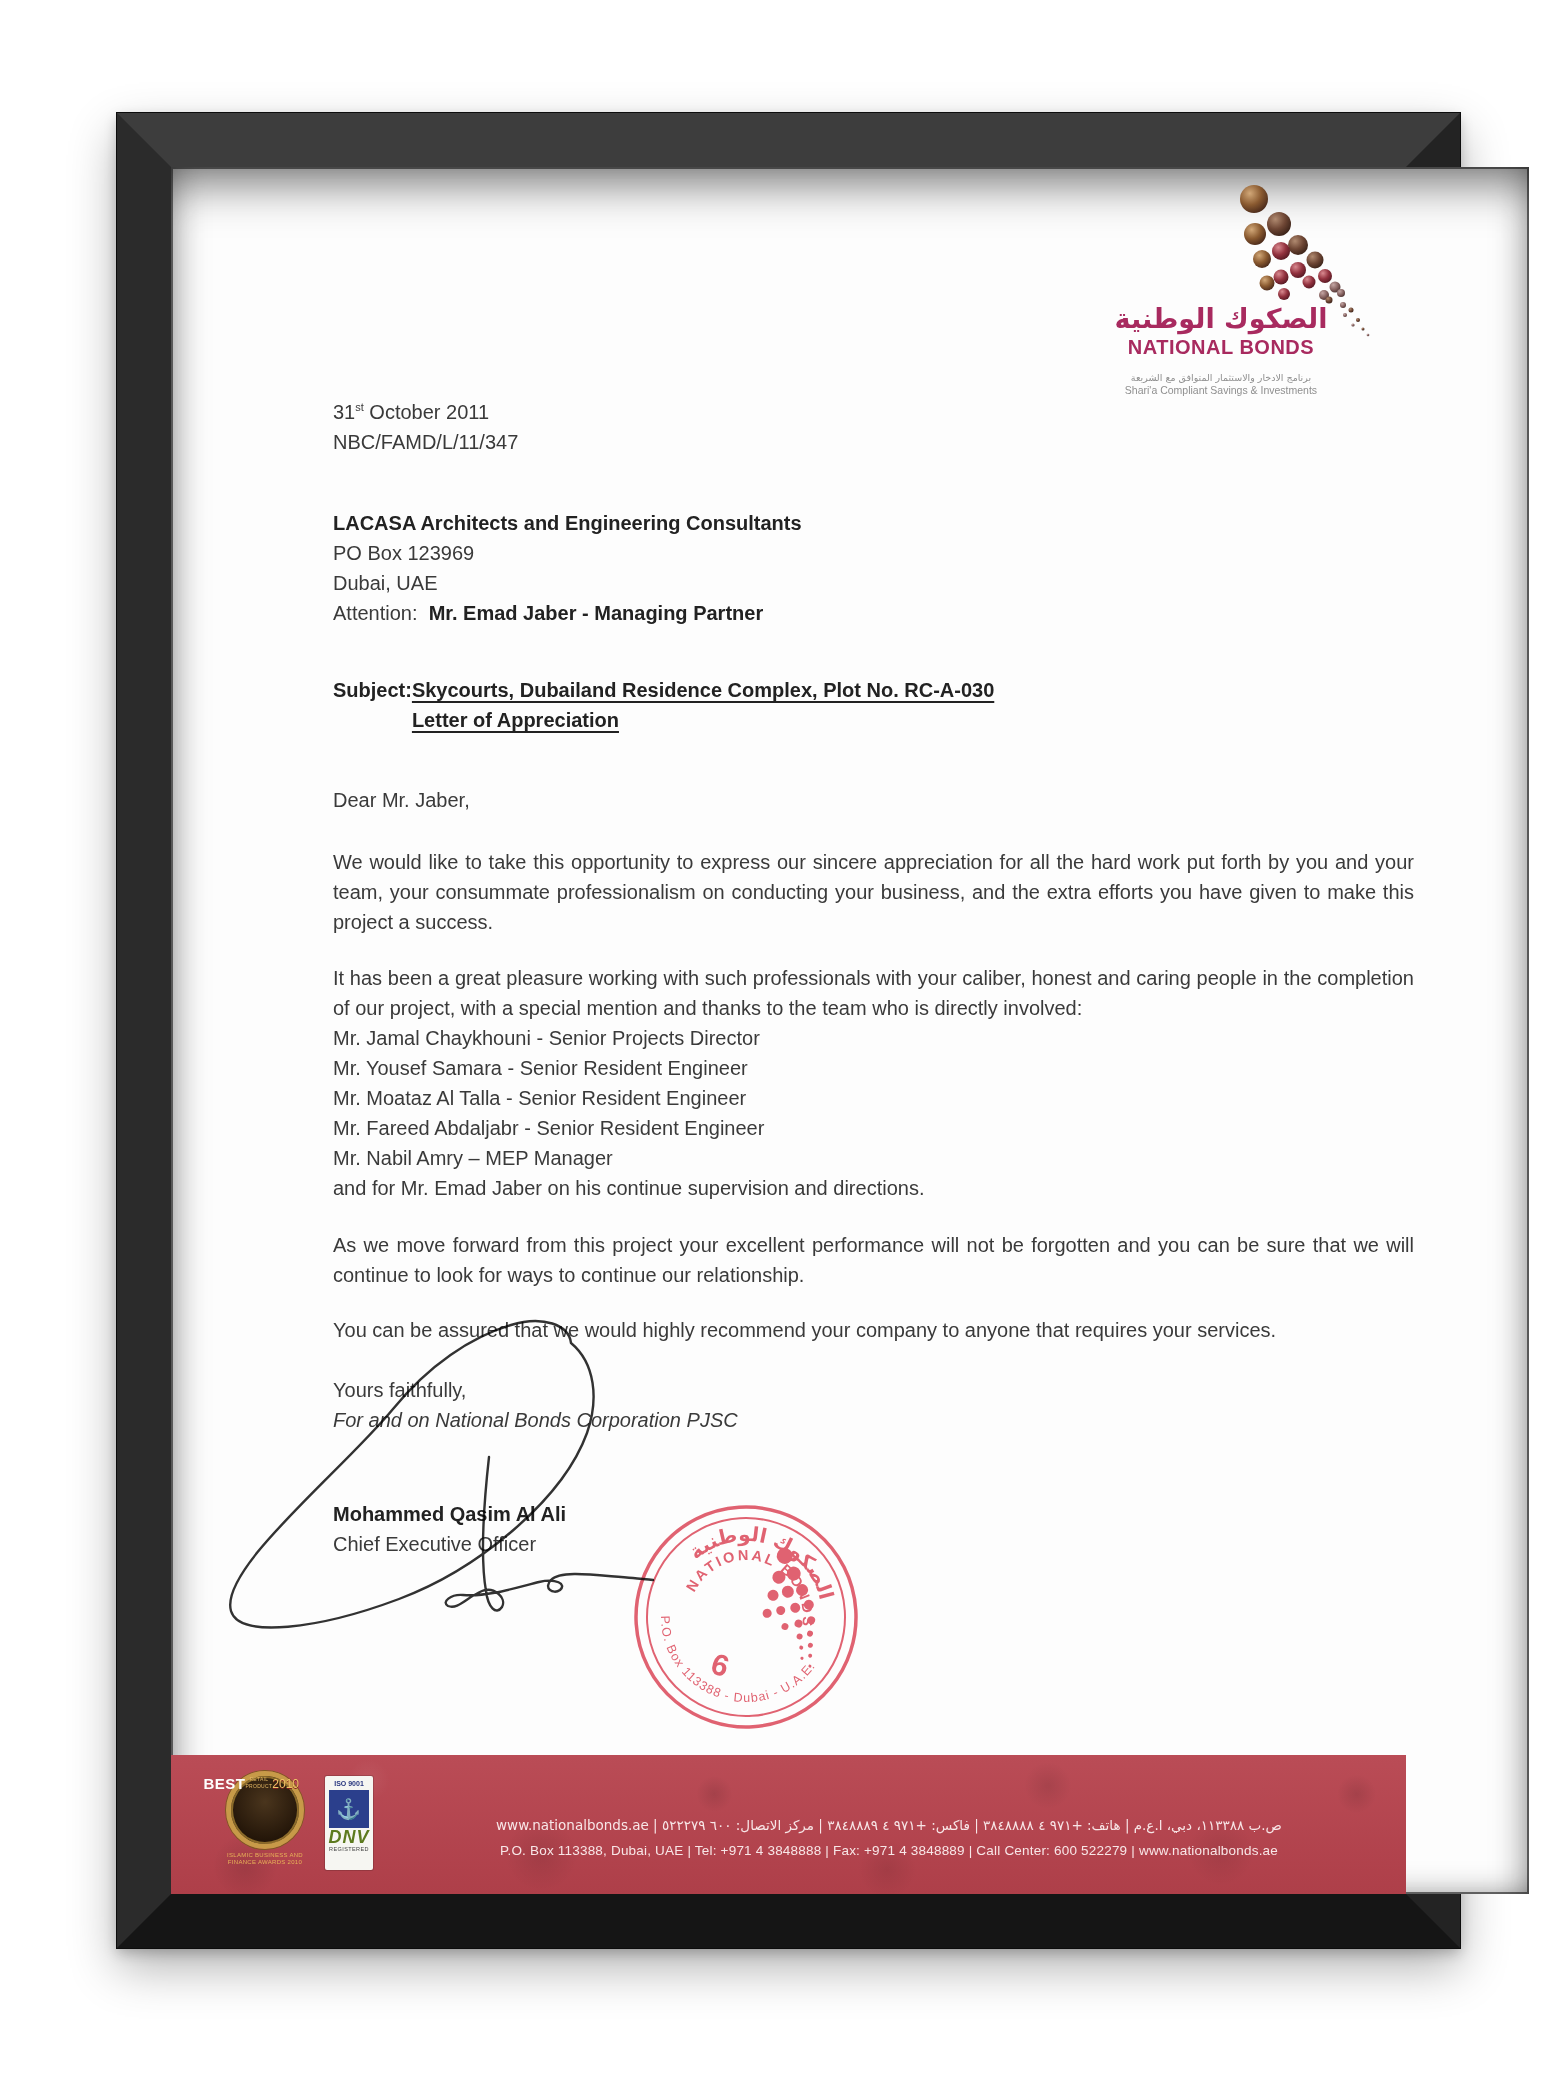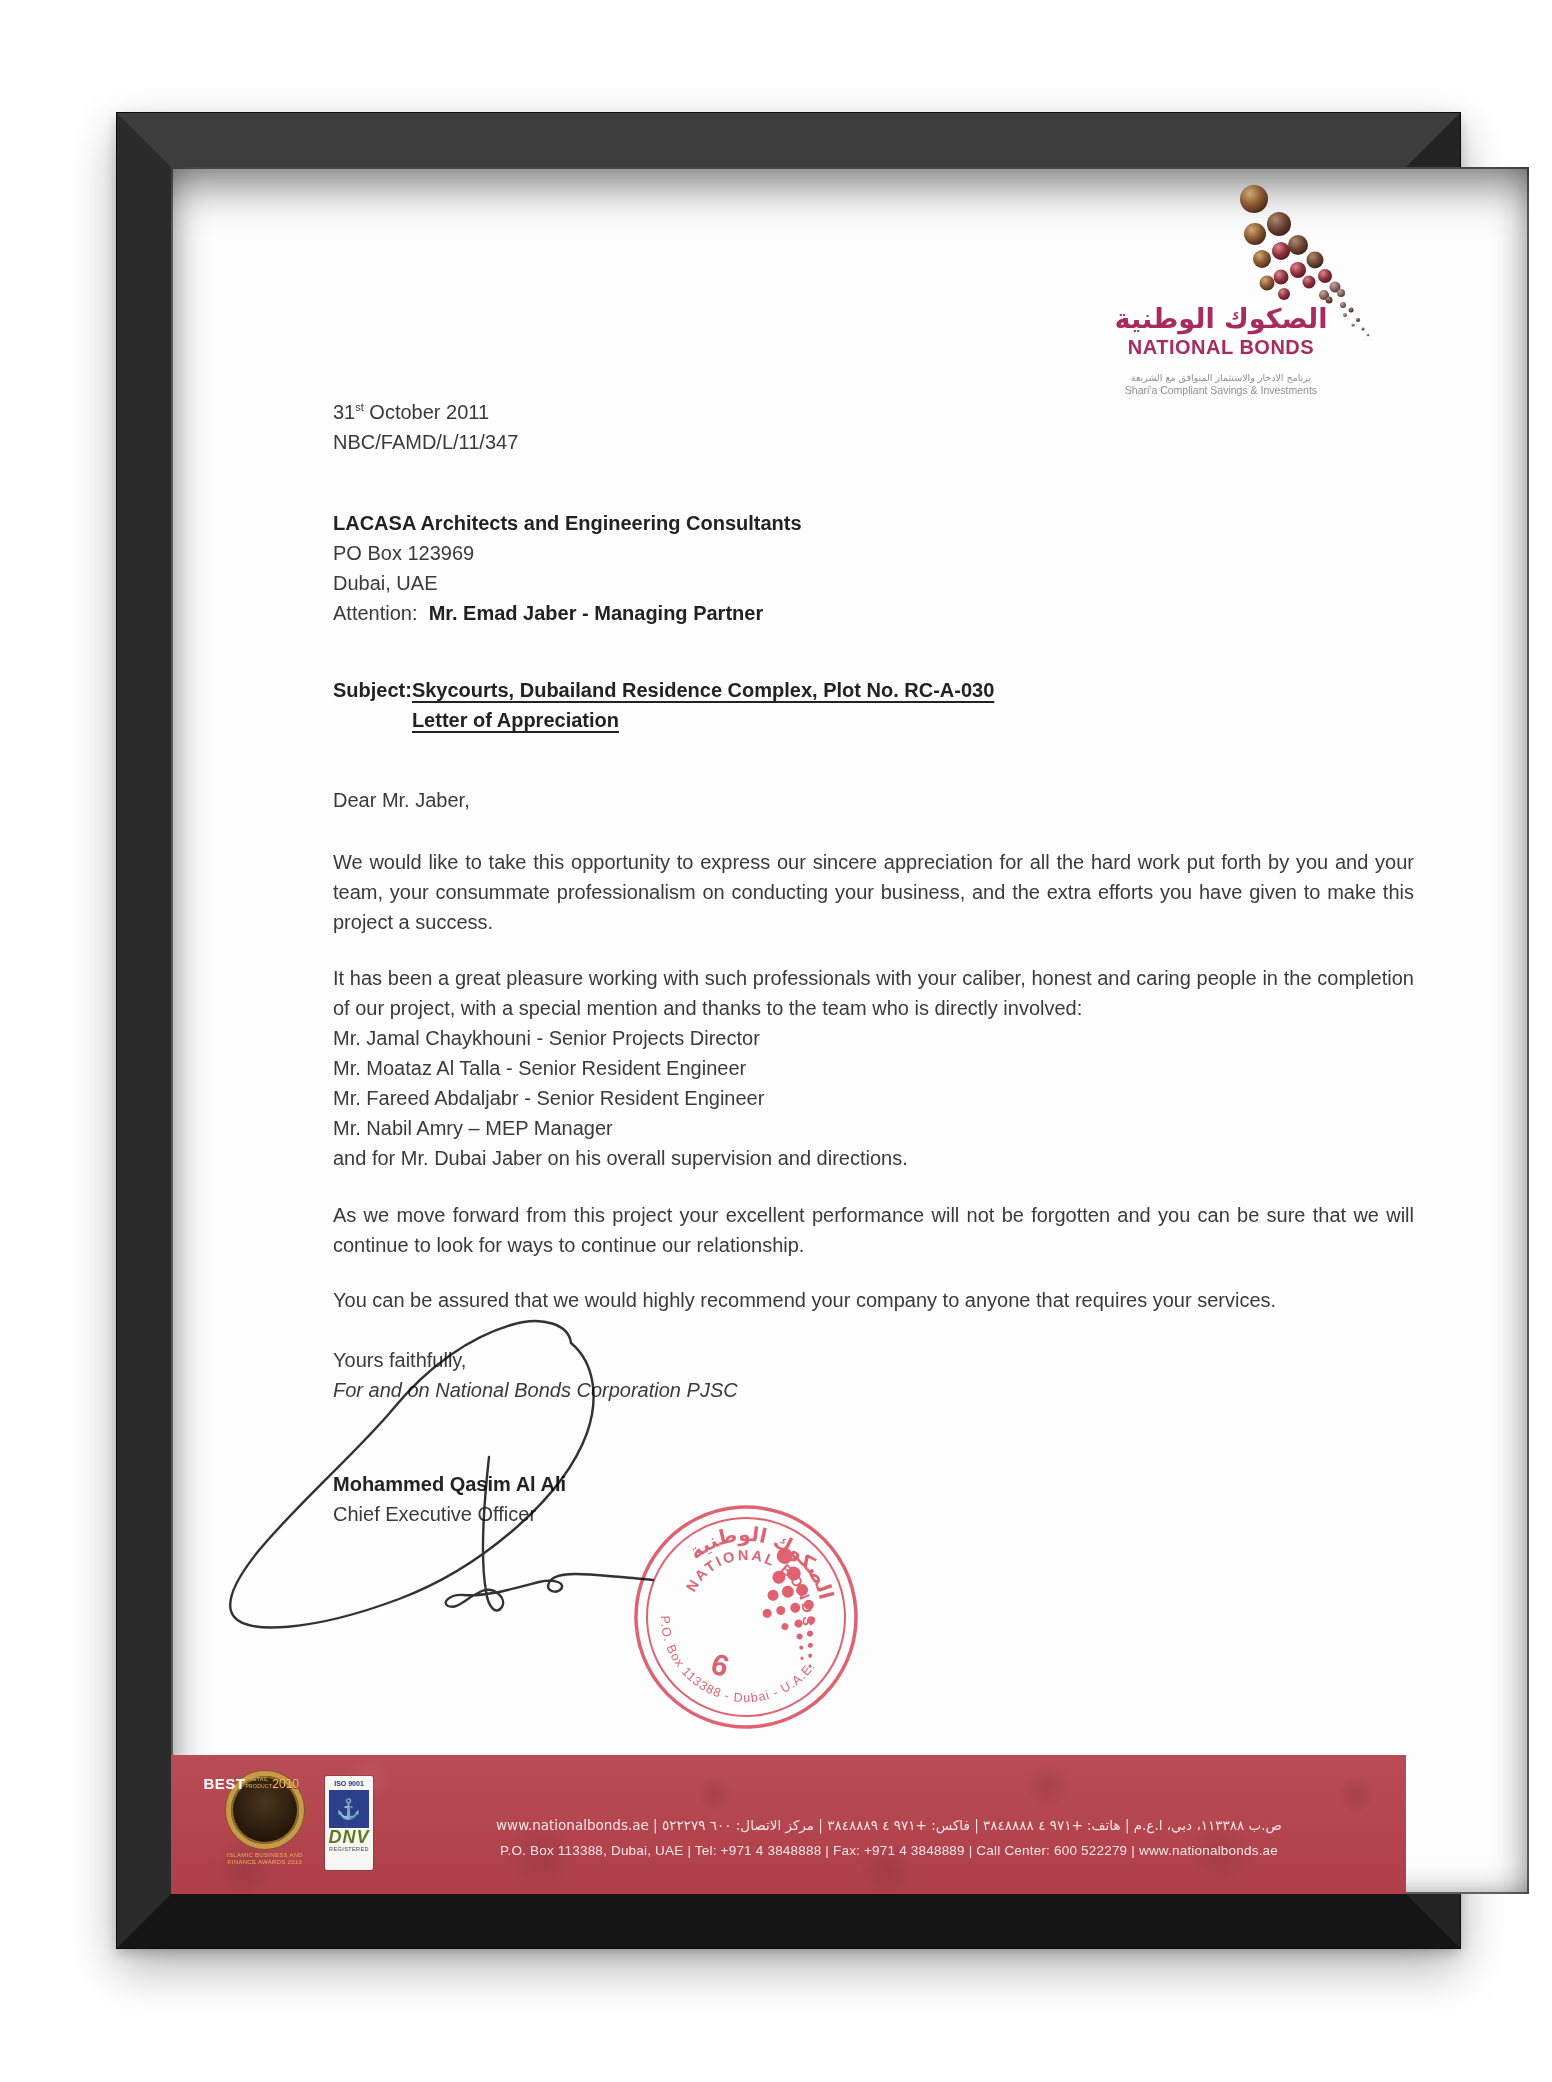--- a/index.html
+++ b/index.html
@@ -174,25 +174,26 @@
       </div>
 
       <div class="salutation">Dear Mr. Jaber,</div>
 
       <div class="p1 just">We would like to take this opportunity to express our sincere appreciation for all the hard work put forth by you and  your team, your consummate professionalism on conducting your business, and the extra efforts you have given to make this project a success.</div>
 
       <div class="p2block">
         <div class="just">It has been a great pleasure working with such professionals with your caliber, honest and caring people in the completion of our project, with a special mention and thanks to the team who is directly involved:</div>
         <div>
             <div>Mr. Jamal Chaykhouni - Senior Projects Director</div>
+            <div>Mr. Yousef Samara - Senior Resident Engineer</div>
             <div>Mr. Moataz Al Talla - Senior Resident Engineer</div>
             <div>Mr. Fareed Abdaljabr - Senior Resident Engineer</div>
             <div>Mr. Nabil Amry – MEP Manager</div>
           </div>
-        <div>and for Mr. Dubai Jaber on his overall supervision and directions.</div>
+        <div>and for Mr. Emad Jaber on his continue supervision and directions.</div>
       </div>
 
       <div class="p3 just">As we move forward from this project your excellent performance will not be forgotten and you can be sure that we will continue to look for ways to continue our relationship.</div>
       <div class="p4 just">You can be assured that we would highly recommend your company to anyone that requires your services.</div>
 
       <div class="closing">Yours faithfully,</div>
       <div class="onbehalf">For and on National Bonds Corporation PJSC</div>
 
       <div class="signatory">
         <div class="b">Mohammed Qasim Al Ali</div>

